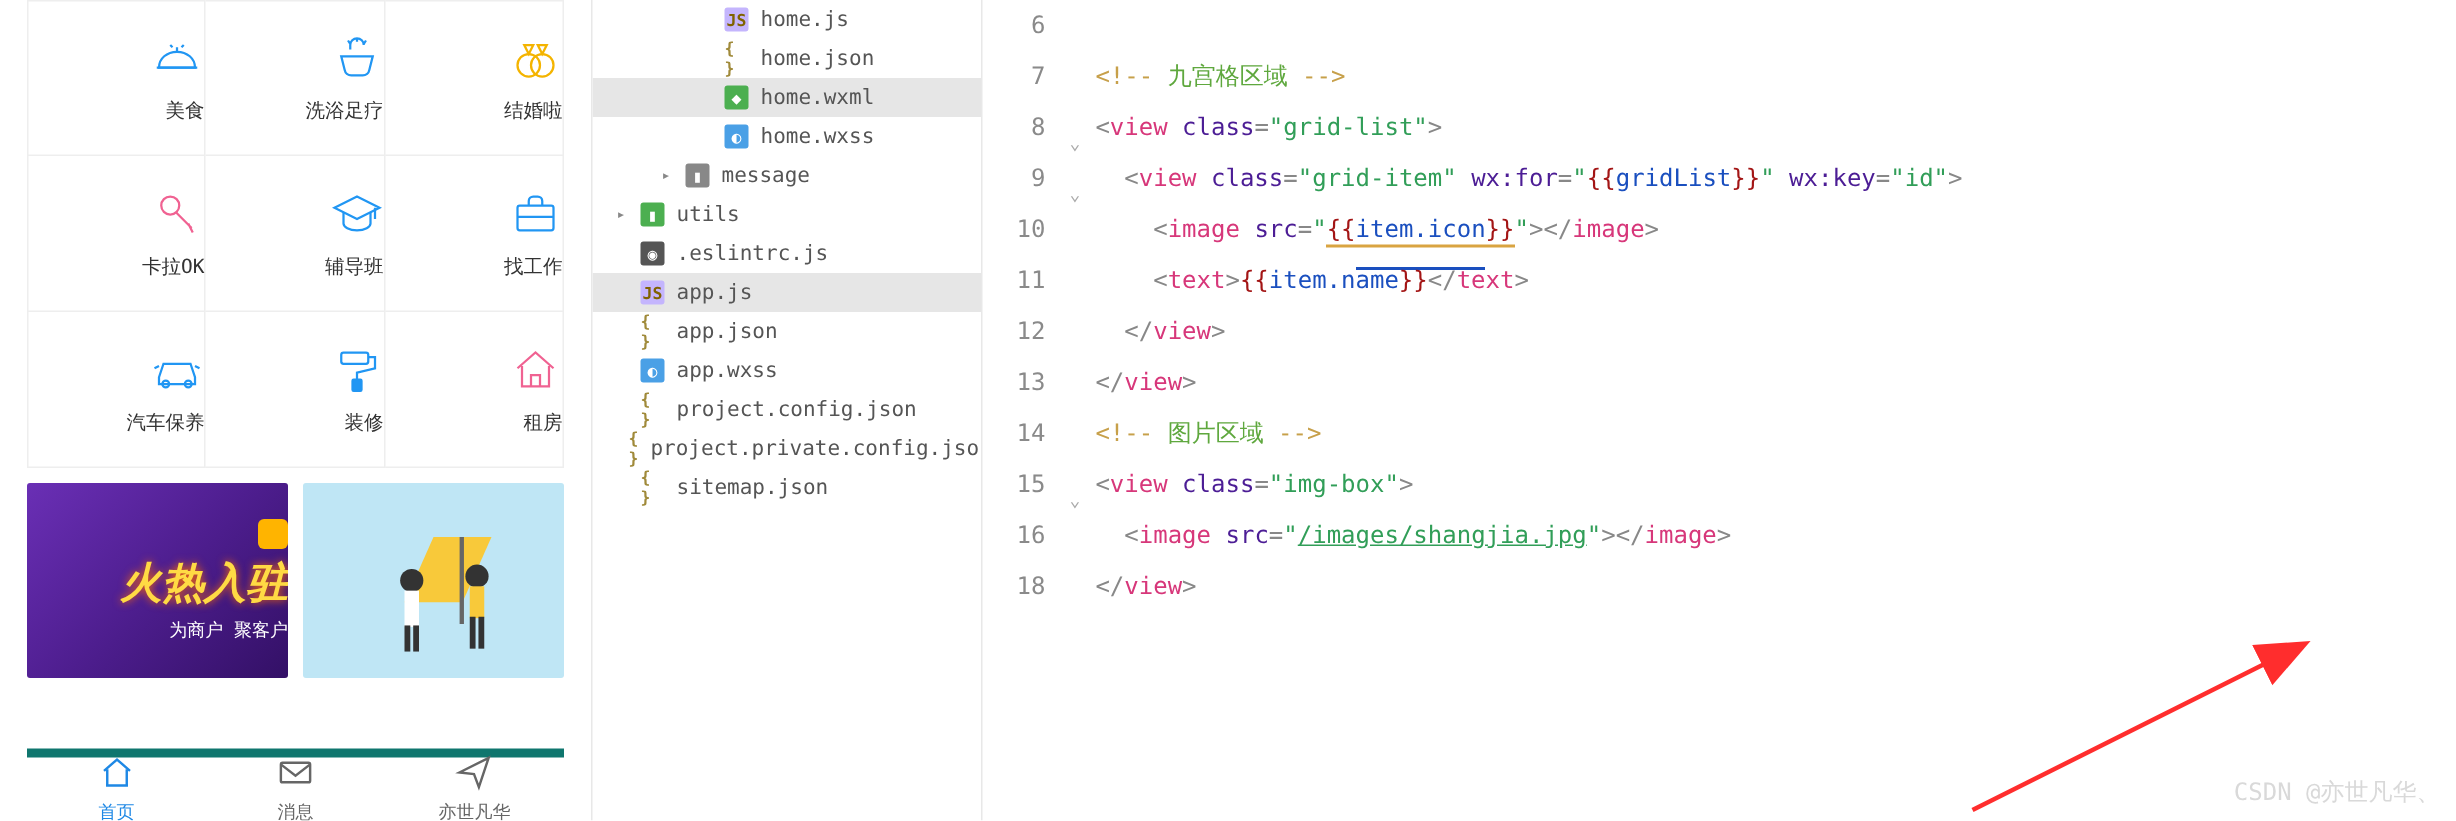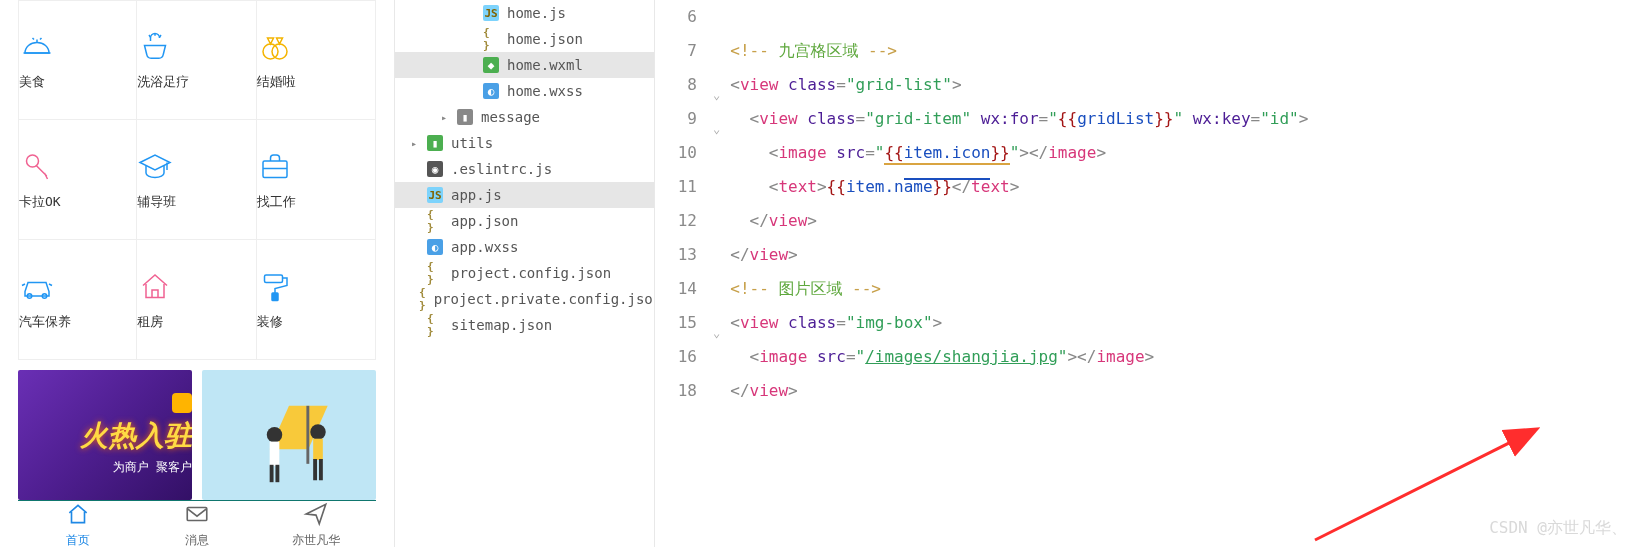--- a/index.html
+++ b/index.html
@@ -2,47 +2,47 @@
 <html><head>
 <meta charset="utf-8">
 <style>
   *{box-sizing:border-box;margin:0;padding:0}
   body{background:#fff;font-family:"Microsoft YaHei","PingFang SC",Consolas,monospace;color:#333;overflow:hidden;width:1637px;height:547px;position:relative}
   .layout{display:flex;height:100%}
 
   
   .phone{width:395px;min-width:395px;background:#fff;border-right:1px solid #e8e8e8;display:flex;flex-direction:column;padding:0 18px 0 18px}
   .grid{display:grid;grid-template-columns:repeat(3,1fr);gap:0}
-  .cell{display:flex;flex-direction:column;align-items:flex-start;justify-content:center;height:120px;border:1px solid #eee;border-left:none;border-top:none}
+  .cell{display:flex;flex-direction:column;align-items:flex-end;justify-content:center;height:104px;border:1px solid #eee;border-left:none;border-top:none}
   .cell:nth-child(3n+1){border-left:1px solid #eee}
   .cell:nth-child(-n+3){border-top:1px solid #eee}
   .cell .icon{width:36px;height:36px;display:flex;align-items:center;justify-content:center}
   .cell .lbl{font-size:13px;margin-top:8px;color:#333}
 
   .banners{display:flex;gap:10px;margin-top:10px;height:130px}
   .banner{flex:1;border-radius:2px;overflow:hidden}
   .banner1{background:linear-gradient(135deg,#6a2fb5 0%,#4e1e8f 50%,#331066 100%);position:relative}
   .banner1-face{position:absolute;inset:0;display:flex;flex-direction:column;align-items:flex-end;justify-content:center;color:#ffb400}
   .banner1-fire{font-family:"KaiTi","STKaiti",serif;font-size:28px;font-weight:700;font-style:italic;color:#ffda44;text-shadow:0 0 6px #ff6a00}
   .banner1-sub{font-size:12px;color:#fff;margin-top:4px}
   .banner2{background:#bfe6f5;position:relative}
 
-  .tabbar{margin-top:auto;height:61px;display:flex;border-top:1px solid #0f766e}
+  .tabbar{margin-top:auto;height:48px;display:flex;border-top:6px solid #0f766e}
   .tab{flex:1;display:flex;flex-direction:column;align-items:center;justify-content:center;gap:2px;font-size:12px;color:#666}
   .tab.active{color:#1e88e5}
 
   
   .tree{width:260px;min-width:260px;border-right:1px solid #e8e8e8;padding-top:0;font-size:14px;color:#555;overflow:hidden}
   .tn{display:flex;align-items:center;gap:8px;height:26px;padding-left:16px;cursor:pointer}
   .tn.sel{background:#e6e6e6}
   .tn.d1{padding-left:46px}
   .tn.d2{padding-left:72px}
   .tw{width:8px;color:#888;font-size:10px}
   .fi{width:16px;height:16px;display:inline-flex;align-items:center;justify-content:center;font-size:11px;border-radius:2px;color:#fff;font-weight:700}
-  .fi.js{background:#7dd3fc;color:#806300}
+  .fi.js{background:#c4b5fd;color:#806300}
   .fi.json{background:transparent;color:#a08a3a}
   .fi.wxml{background:#4caf50}
   .fi.wxss{background:#4aa0e6}
   .fi.folder{background:#888}
   .fi.folderg{background:#4caf50}
   .fi.dot{background:#555}
 
   
   .editor{flex:1;font-family:Consolas,Menlo,monospace;font-size:16px;line-height:34px;position:relative;padding-top:0}
   .row{display:flex}
@@ -136,36 +136,36 @@
               <path d="M8 30l4-12h24l4 12v6H8z"></path>
               <circle cx="14" cy="36" r="3"></circle>
               <circle cx="34" cy="36" r="3"></circle>
               <path d="M4 22l4-2M44 22l-4-2"></path>
             </svg>
           </span>
           <span class="lbl">汽车保养</span>
         </div>
         <div class="cell">
           <span class="icon">
+            <svg viewBox="0 0 48 48" width="36" height="36" fill="none" stroke="#2196f3" stroke-width="2">
+              <rect x="10" y="8" width="24" height="10" rx="2"></rect>
+              <path d="M34 12h6v10l-16 4v6"></path>
+              <rect x="20" y="32" width="8" height="10" rx="1" fill="#2196f3"></rect>
+            </svg>
+          </span>
+          <span class="lbl">装修</span>
+        </div>
+        <div class="cell">
+          <span class="icon">
             <svg viewBox="0 0 48 48" width="36" height="36" fill="none" stroke="#f06292" stroke-width="2">
               <path d="M8 22L24 8l16 14"></path>
               <path d="M12 20v18h24V20M20 38V28h8v10"></path>
             </svg>
           </span>
           <span class="lbl">租房</span>
-        </div>
-        <div class="cell">
-          <span class="icon">
-            <svg viewBox="0 0 48 48" width="36" height="36" fill="none" stroke="#2196f3" stroke-width="2">
-              <rect x="10" y="8" width="24" height="10" rx="2"></rect>
-              <path d="M34 12h6v10l-16 4v6"></path>
-              <rect x="20" y="32" width="8" height="10" rx="1" fill="#2196f3"></rect>
-            </svg>
-          </span>
-          <span class="lbl">装修</span>
         </div>
       </div>
     <div class="banners">
       <div class="banner banner1">
         <div class="banner1-face">
           <div style="width:20px;height:20px;background:#ffb400;border-radius:4px;margin-bottom:4px"></div>
           <div class="banner1-fire">火热入驻</div>
           <div class="banner1-sub">为商户 聚客户</div>
         </div>
       </div>

